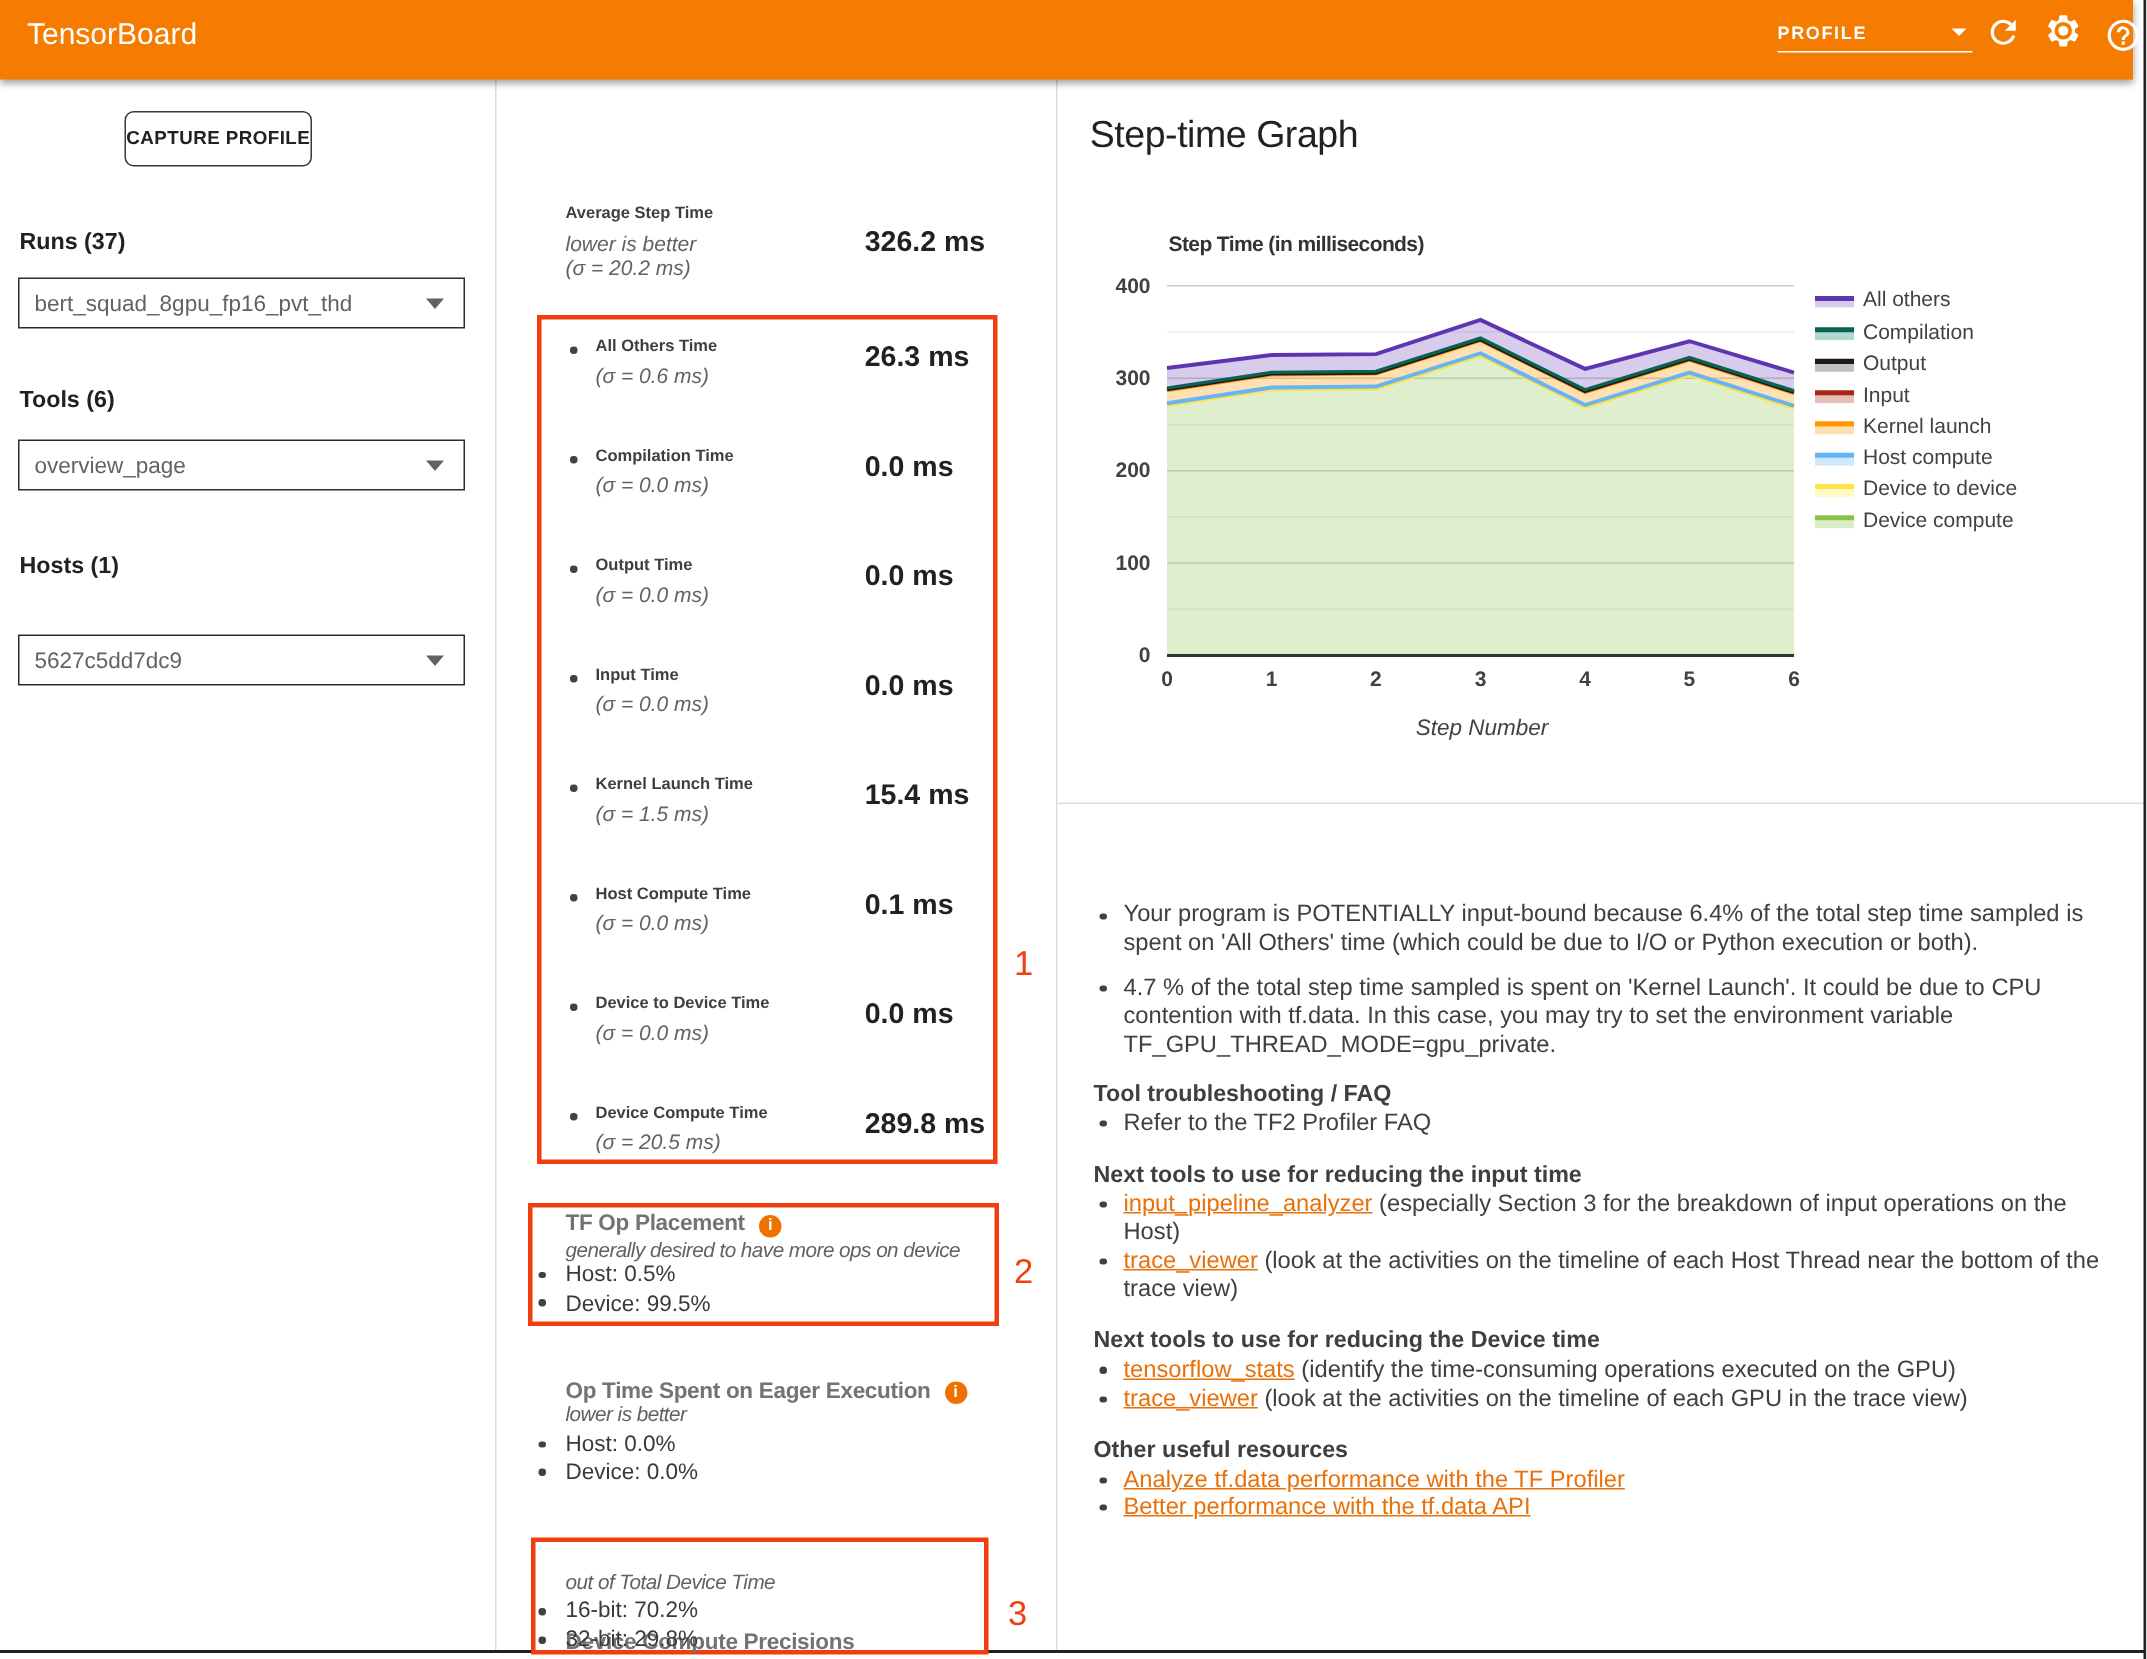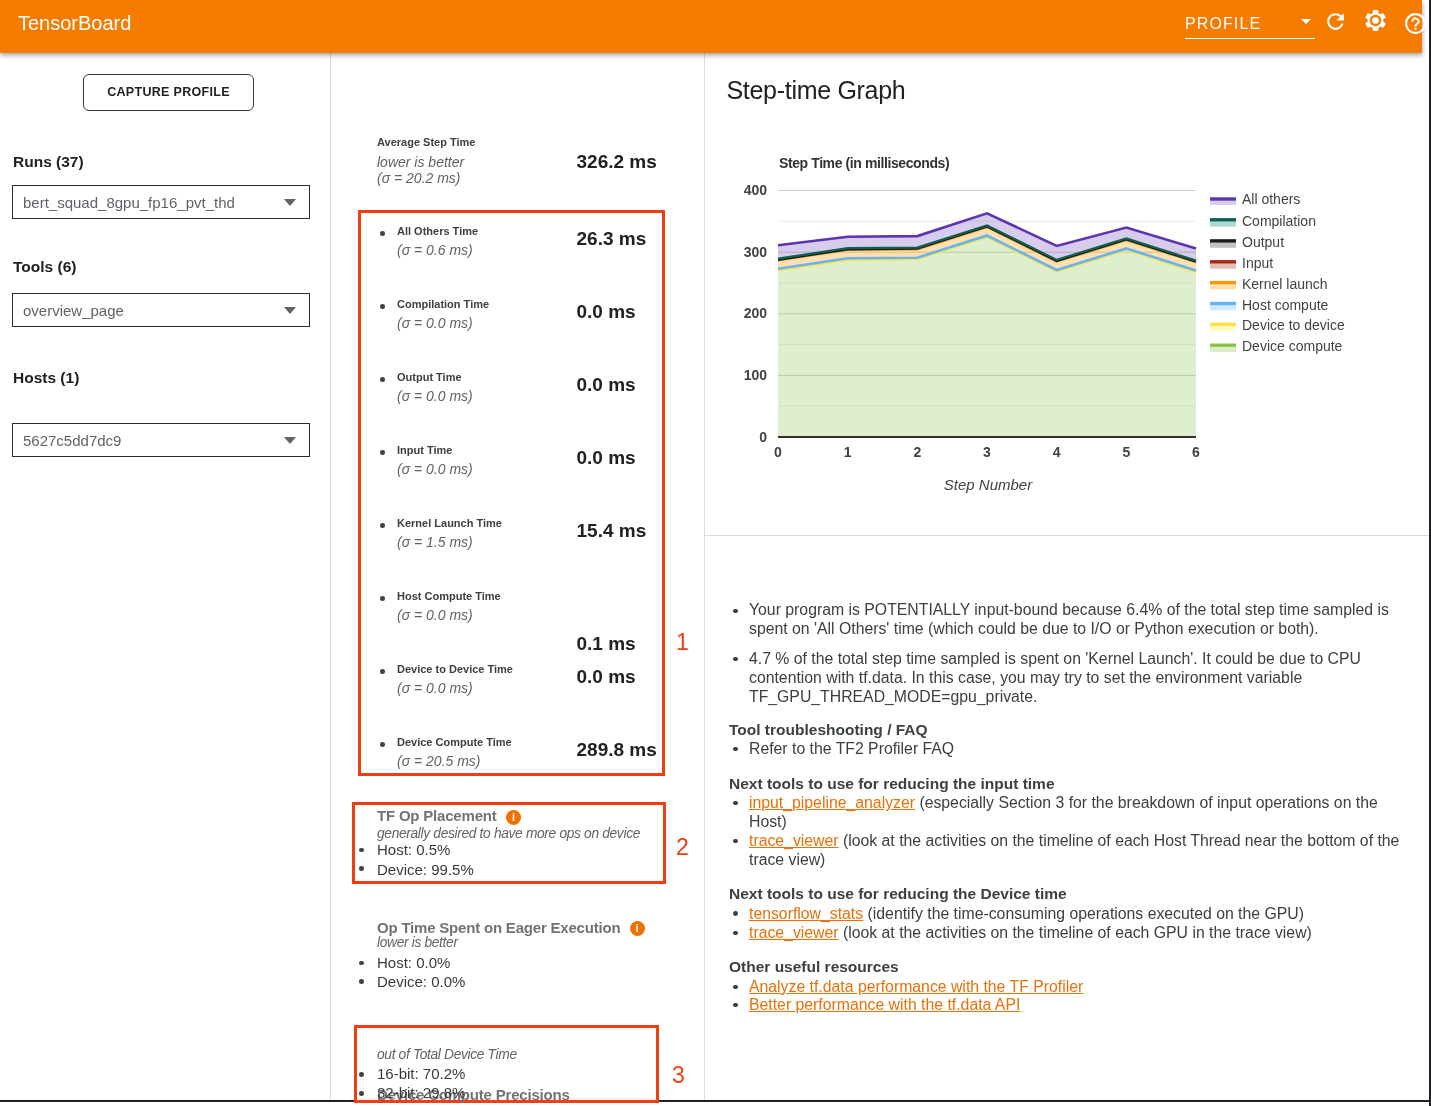--- a/index.html
+++ b/index.html
@@ -3,30 +3,30 @@
 <meta charset="utf-8">
 <style>
 * { margin:0; padding:0; box-sizing:border-box; }
 html,body { width:1431px; height:1106px; background:#fff; font-family:"Liberation Sans", sans-serif; }
 #page { position:relative; width:1431px; height:1106px; overflow:hidden; background:#fff; }
 .abs { position:absolute; }
 
 
 #hdr { position:absolute; left:0; top:0; width:1422px; height:53px; background:#f57c00; box-shadow:0 2px 5px rgba(0,0,0,.4); z-index:5; }
 #hdr .brand { position:absolute; left:18px; top:11.5px; font-size:20px; font-weight:normal; color:#fff; letter-spacing:0; }
-#profile-lbl { position:absolute; left:1185px; top:15px; width:130px; color:#fff; font-size:16px; font-weight:normal; letter-spacing:1.1px; border-bottom:1px solid #fff; padding-bottom:5px; }
+#profile-lbl { position:absolute; left:1185px; top:15px; width:130px; color:#fff; font-size:12px; font-weight:bold; letter-spacing:1.1px; border-bottom:1px solid #fff; padding-bottom:5px; }
 #profile-caret { position:absolute; left:1301px; top:19px; width:0; height:0; border-left:5px solid transparent; border-right:5px solid transparent; border-top:5px solid #fff; }
 .hicon { position:absolute; }
 
 
 .vline { position:absolute; background:#dadce0; width:1px; }
 .hline { position:absolute; background:#dadce0; height:1px; }
 
 
-#capture { position:absolute; left:83px; top:74px; width:171px; height:37px; border:1.4px solid #37383a; border-radius:6px; background:#fff; text-align:center; line-height:35px; font-size:12.5px; font-weight:bold; letter-spacing:.3px; color:#202124; }
+#capture { position:absolute; left:83px; top:74px; width:125px; height:37px; border:1.4px solid #37383a; border-radius:6px; background:#fff; text-align:center; line-height:35px; font-size:12.5px; font-weight:bold; letter-spacing:.3px; color:#202124; }
 .sb-label { position:absolute; left:13px; font-size:15.5px; font-weight:bold; color:#202124; }
 .sb-select { position:absolute; left:12px; width:298px; height:34px; border:1.7px solid #2b2c2e; border-radius:0; background:#fff; }
 .sb-select .txt { position:absolute; left:10px; top:8px; font-size:15px; color:#5f6368; }
 .sb-select .car { position:absolute; right:13px; top:13px; width:0; height:0; border-left:6.5px solid transparent; border-right:6.5px solid transparent; border-top:7px solid #5f6368; }
 
 
 .h1 { position:absolute; font-size:25px; font-weight:400; color:#202124; letter-spacing:-0.3px; }
 .mname { position:absolute; font-size:11px; font-weight:bold; color:#3c4043; }
 .msig { position:absolute; font-size:14px; font-style:italic; color:#5f6368; }
 .mval { position:absolute; left:576.5px; font-size:19px; font-weight:bold; color:#212121; }
@@ -118,21 +118,21 @@
   <div class="mval" style="top:447.2px;">0.0 ms</div>
 
   <div class="dot" style="left:380px; top:523px;"></div>
   <div class="mname" style="left:397px; top:516.8px;">Kernel Launch Time</div>
   <div class="msig" style="left:397px; top:534.3px;">(σ = 1.5 ms)</div>
   <div class="mval" style="top:520.2px;">15.4 ms</div>
 
   <div class="dot" style="left:380px; top:596px;"></div>
   <div class="mname" style="left:397px; top:589.8px;">Host Compute Time</div>
   <div class="msig" style="left:397px; top:607.3px;">(σ = 0.0 ms)</div>
-  <div class="mval" style="top:593.2px;margin-top:40px;">0.1 ms</div>
+  <div class="mval" style="top:593.2px;">0.1 ms</div>
 
   <div class="dot" style="left:380px; top:669px;"></div>
   <div class="mname" style="left:397px; top:662.8px;">Device to Device Time</div>
   <div class="msig" style="left:397px; top:680.3px;">(σ = 0.0 ms)</div>
   <div class="mval" style="top:666.2px;">0.0 ms</div>
 
   <div class="dot" style="left:380px; top:742px;"></div>
   <div class="mname" style="left:397px; top:735.8px;">Device Compute Time</div>
   <div class="msig" style="left:397px; top:753.3px;">(σ = 20.5 ms)</div>
   <div class="mval" style="top:739.2px;">289.8 ms</div>

